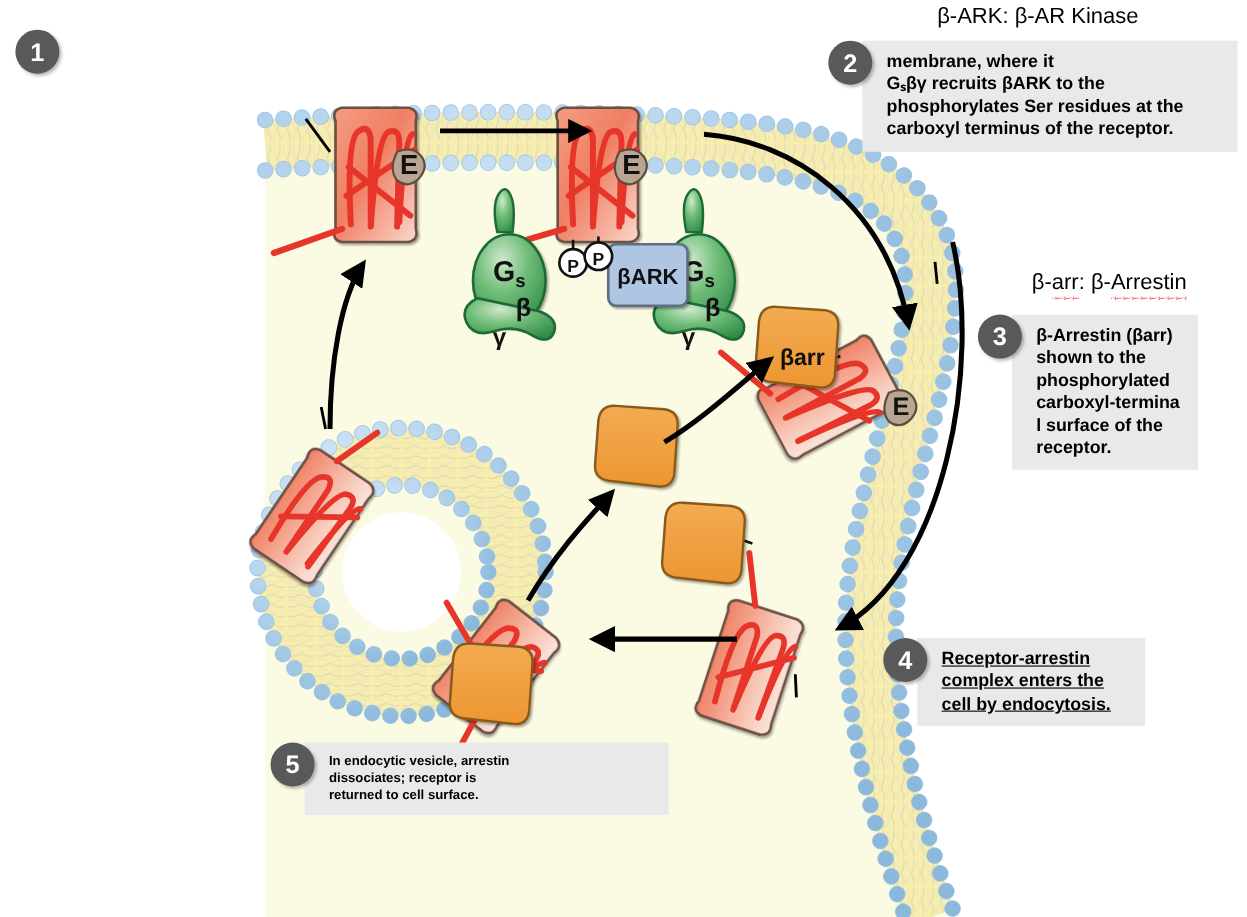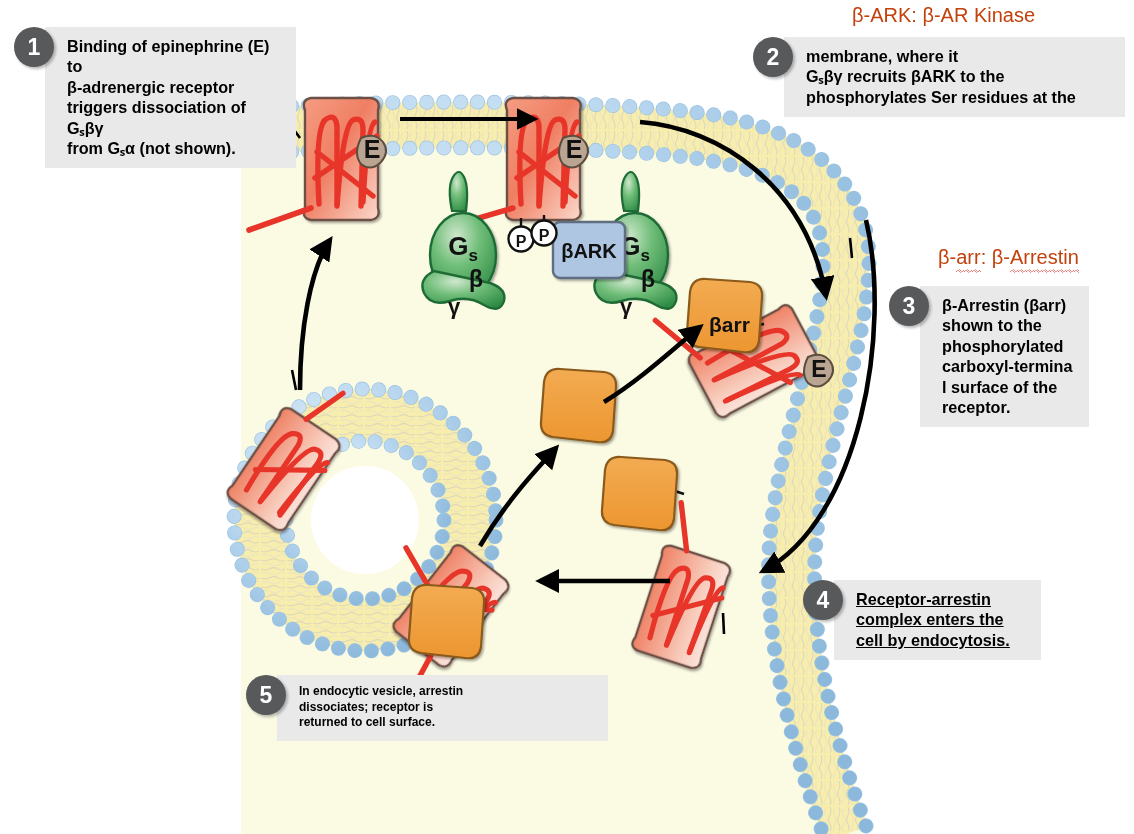--- a/index.html
+++ b/index.html
@@ -21,21 +21,21 @@
     z-index:3;position:relative;
   }
   .box-text{
     background:#e9e9e9;color:#000000;
     font-weight:bold;font-size:16.2px;line-height:1.26;
     padding:9px 13px 10px 13px;
     margin-left:-9px;padding-left:22px;
     z-index:2;
   }
   .hdr{
-    position:absolute;font-size:20px;color:#c2410c;
+    position:absolute;font-size:20px;color:#000000;
     white-space:nowrap;font-weight:normal;
   }
   .sq{position:relative;display:inline-block;}
   .sq::after{
     content:"";position:absolute;left:0;right:0;bottom:-4px;height:4px;
     background-image:
       radial-gradient(circle at 2px 4px, transparent 2px, #e3261b 2.2px, transparent 2.9px),
       radial-gradient(circle at 6px 0px, transparent 2px, #e3261b 2.2px, transparent 2.9px);
     background-size:8px 8px;background-repeat:repeat-x;
   }
@@ -316,34 +316,29 @@
   <div class="hdr" style="left:852px;top:4px;">
     <span>β-ARK: β-AR Kinase</span>
   </div>
 
   <div class="hdr" style="left:938px;top:246px;">
     <span>β-</span><span class="sq">arr</span><span>: β-</span><span class="sq">Arrestin</span>
   </div>
 
   <div class="callout" style="left:14px;top:27px;">
     <div class="num-badge">1</div>
-    <div class="box-text" style="width:216px;">
-      <div>Binding of epinephrine (E) to</div>
-      <div>β-adrenergic receptor</div>
-      <div>triggers dissociation of Gₛβγ</div>
-      <div>from Gₛα (not shown).</div>
-    </div>
   </div>
 
   <div class="callout" style="left:753px;top:37px;">
     <div class="num-badge">2</div>
     <div class="box-text" style="width:306px;">
       <div>membrane, where it</div>
       <div>Gₛβγ recruits βARK to the</div>
       <div>phosphorylates Ser residues at the</div>
+      <div>carboxyl terminus of the receptor.</div>
     </div>
   </div>
 
   <div class="callout" style="left:889px;top:286px;">
     <div class="num-badge">3</div>
     <div class="box-text" style="width:134px;">
       <div>β-Arrestin (βarr)</div>
       <div>shown to the</div>
       <div>phosphorylated</div>
       <div>carboxyl-termina</div>

